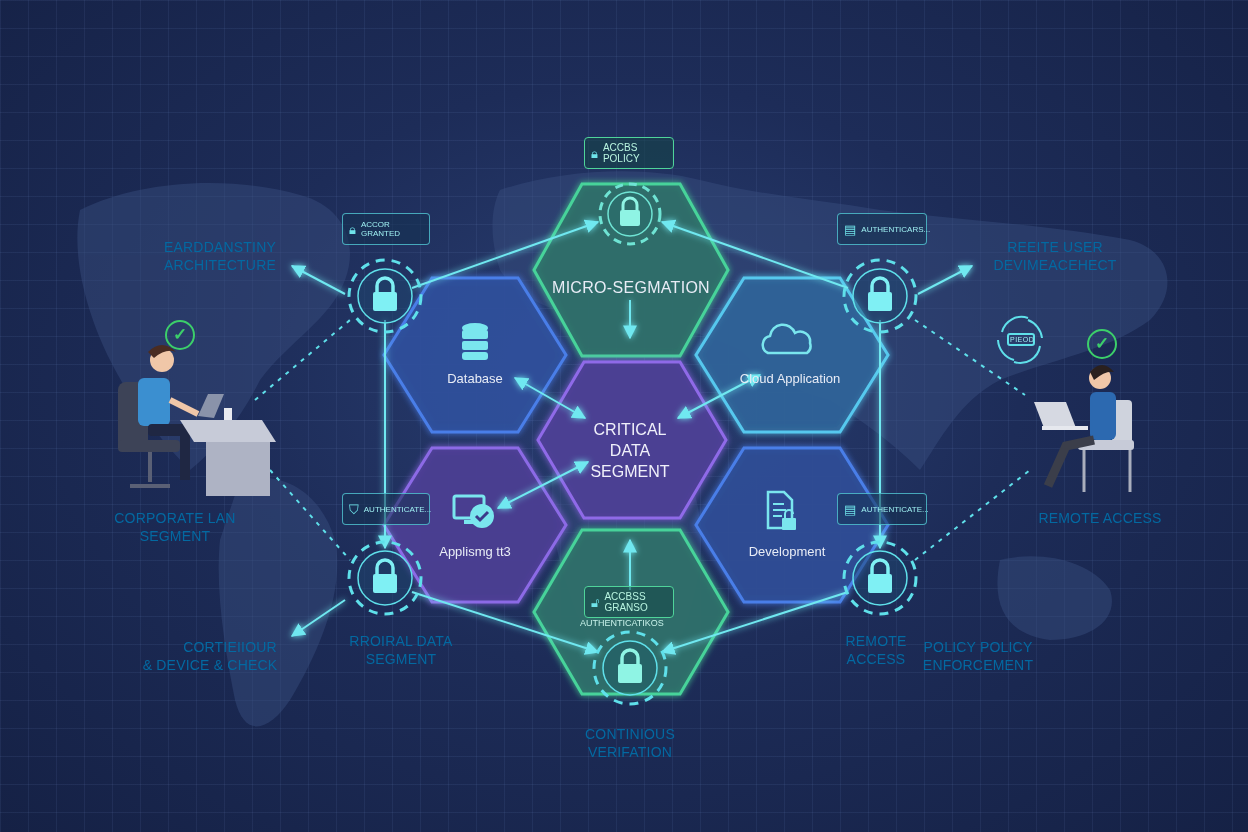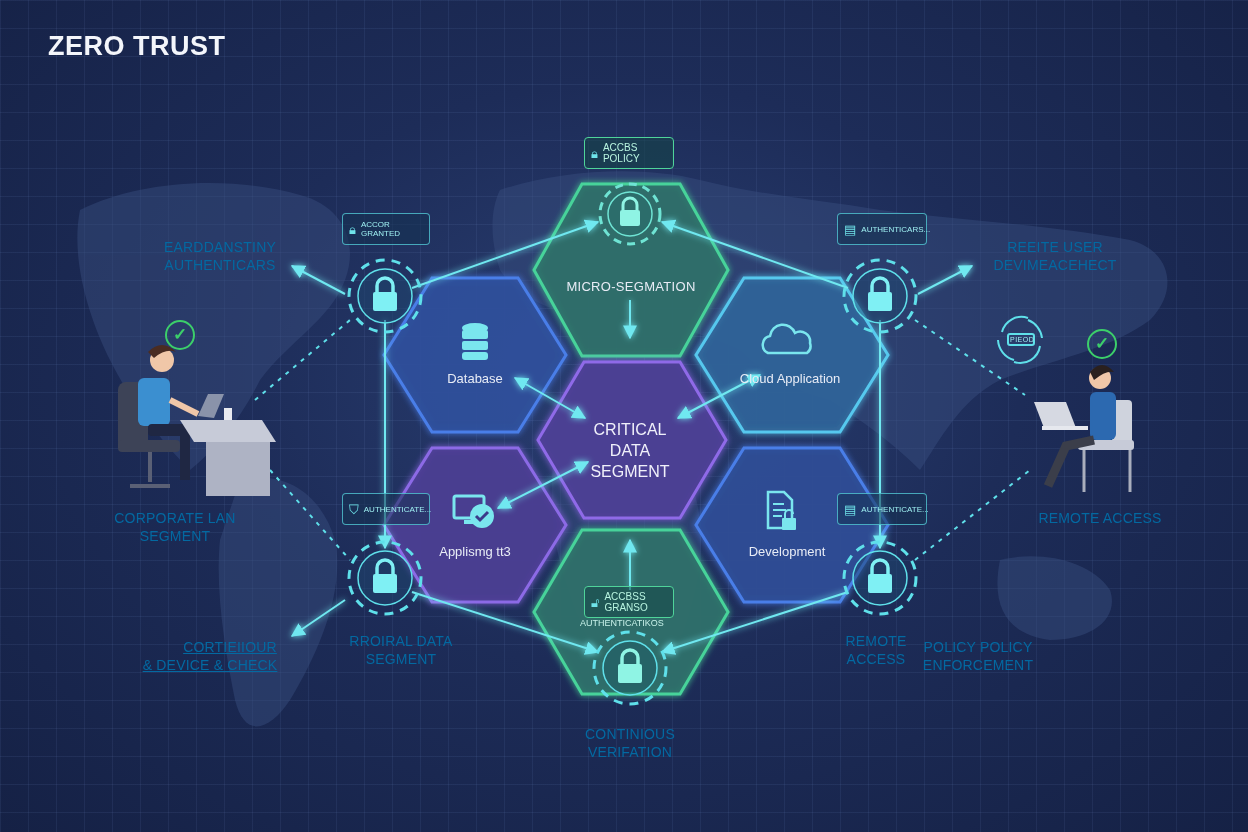--- a/index.html
+++ b/index.html
@@ -45,21 +45,20 @@
   <g fill="#3a4f80" opacity="0.45">
     <path d="M80,210 C140,180 230,175 300,195 C340,205 360,240 345,280 C330,320 290,340 260,380 C240,420 215,450 190,470 C160,440 130,400 110,360 C90,320 70,260 80,210Z"></path>
     <path d="M240,480 C280,470 320,490 335,540 C345,590 320,650 290,700 C270,730 245,740 235,700 C225,650 215,590 220,540Z"></path>
     <path d="M500,190 C560,170 640,165 700,180 C760,195 820,200 880,210 C960,220 1050,225 1130,240 C1170,250 1180,290 1150,320 C1110,350 1050,360 1000,380 C960,400 940,440 920,470 C890,440 860,420 830,400 C790,390 760,370 740,350 C700,330 650,320 600,320 C560,315 520,300 500,270 C490,240 490,210 500,190Z"></path>
     <path d="M560,430 C610,420 660,440 690,480 C710,530 700,590 680,640 C660,680 630,700 610,680 C585,640 565,590 555,540 C550,500 550,460 560,430Z"></path>
     <path d="M1000,560 C1040,550 1090,560 1110,590 C1120,620 1090,640 1050,640 C1010,635 990,610 1000,560Z"></path>
   </g>
 </svg>
 
 <div class="title">
-  <div class="l1">ZERO TRUST</div>
 </div>
 
 <svg class="diagram" width="1248" height="832">
   <defs>
     <filter id="glow" x="-50%" y="-50%" width="200%" height="200%">
       <feGaussianBlur stdDeviation="3" result="b"></feGaussianBlur>
       <feMerge>
           <feMergeNode in="b"></feMergeNode>
           <feMergeNode in="SourceGraphic"></feMergeNode>
         </feMerge>
@@ -244,48 +243,48 @@
 </div>
 <div class="badge green" style="left:584px;top:586px;width:90px;height:32px;">
   <span class="ic">🔓︎</span>
   <span>
     <span style="display:block">ACCBSS</span>
     <span style="display:block">GRANSO</span>
   </span>
 </div>
 <div style="position:absolute;left:580px;top:618px;width:100px;font-size:9px;color:#c8f2ea;">AUTHENTICATIKOS</div>
 
-<div class="hexlbl" style="left:534px;top:279px;width:194px;font-size:13px;letter-spacing:0.3px;">MICRO-SEGMATION</div>
+<div class="hexlbl" style="left:534px;top:279px;width:194px;font-size:16px;letter-spacing:0.3px;">MICRO-SEGMATION</div>
 <div class="hexlbl" style="left:415px;top:371px;width:120px;">Database</div>
 <div class="hexlbl" style="left:720px;top:371px;width:140px;">Cloud Application</div>
 <div class="hexlbl" style="left:415px;top:544px;width:120px;">Applismg tt3</div>
 <div class="hexlbl" style="left:727px;top:544px;width:120px;">Development</div>
 
 <div class="center-lbl" style="left:560px;top:419px;width:140px;">
   <div>CRITICAL</div>
   <div>DATA</div>
   <div>SEGMENT</div>
 </div>
 
 <div class="lbl" style="left:150px;top:238px;width:140px;">
   <div>EARDDANSTINY</div>
-  <div>AUTHENTICARS</div>
+  <div>ARCHITECTURE</div>
 </div>
 <div class="lbl" style="left:980px;top:238px;width:150px;">
   <div>REEITE USER</div>
   <div>DEVIMEACEHECT</div>
 </div>
 <div class="lbl" style="left:100px;top:509px;width:150px;">
   <div>CORPORATE LAN</div>
   <div>SEGMENT</div>
 </div>
 <div class="lbl" style="left:1030px;top:509px;width:140px;">
   <div>REMOTE ACCESS</div>
 </div>
-<div class="lbl" style="left:130px;top:638px;width:160px;text-decoration:underline;">
+<div class="lbl" style="left:130px;top:638px;width:160px;">
   <div style="padding-left:40px">CORTIEIIOUR</div>
   <div>&amp; DEVICE &amp; CHECK</div>
 </div>
 <div class="lbl" style="left:336px;top:632px;width:130px;">
   <div>RROIRAL DATA</div>
   <div>SEGMENT</div>
 </div>
 <div class="lbl" style="left:565px;top:725px;width:130px;">
   <div>CONTINIOUS</div>
   <div>VERIFATION</div>

